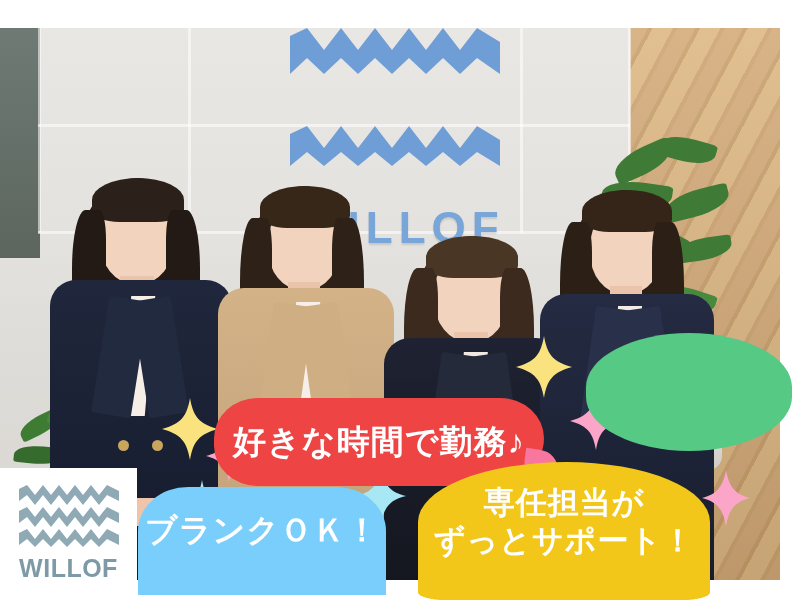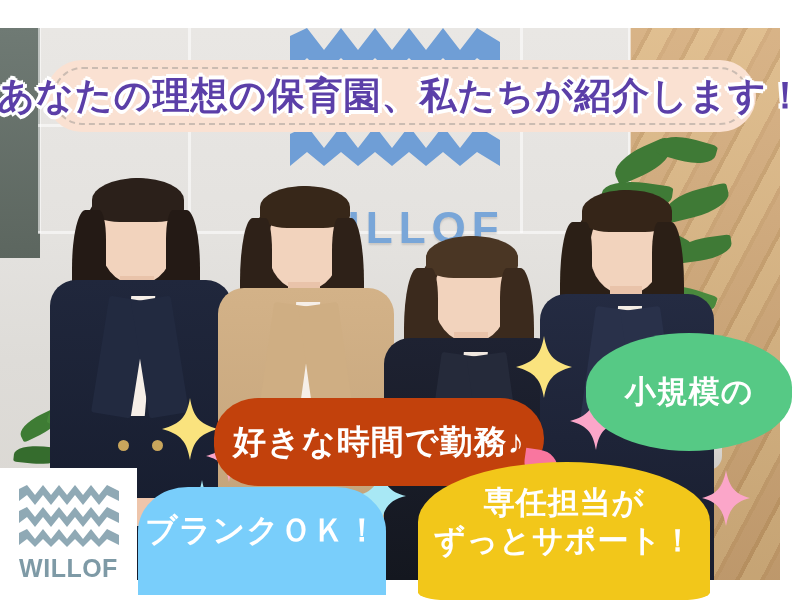--- a/index.html
+++ b/index.html
@@ -74,21 +74,21 @@
 
   
   .bubble {
     position:absolute; display:flex; align-items:center; justify-content:center;
     text-align:center; color:#ffffff; font-weight:700; line-height:1.22;
     letter-spacing:1px;
   }
 
   #bubble-pink {
     left:214px; top:398px; width:330px; height:88px;
-    background:#c2410c;
+    background:#ef4444;
     border-radius:46px 46px 60px 46px/42px 42px 50px 42px;
     font-size:33px;
   }
   #bubble-pink:after{
     content:""; position:absolute; right:-14px; bottom:6px;
     width:34px; height:30px; background:#f9769f;
     border-radius:0 60% 10% 60%; transform:rotate(8deg);
   }
 
   #bubble-green {
@@ -284,43 +284,38 @@
       </svg>
   </div>
   <div class="spark" style="left:702px; top:470px; width:48px; height:56px;">
     <svg viewBox="0 0 48 56" width="48" height="56">
         <path fill="#FBA6C9" d="M24 0c3 16 8 24 24 28-16 4-21 12-24 28-3-16-8-24-24-28 16-4 21-12 24-28z"></path>
       </svg>
   </div>
 
   <div class="bubble" id="bubble-green">
     <span>
-      <span class="bl">小規模の</span>
     </span>
   </div>
 
   <div class="bubble" id="bubble-pink">
     <span>好きな時間で勤務♪</span>
   </div>
 
   <div class="bubble" id="bubble-yellow">
     <span>
       <span class="bl">専任担当が</span>
       <span class="bl">ずっとサポート！</span>
     </span>
   </div>
 
   <div class="bubble" id="bubble-blue">
     <span>ブランクＯＫ！</span>
   </div>
 
-  <div id="headline">
-    <div class="dash"></div>
-    <div class="txt">あなたの理想の保育園、私たちが紹介します！</div>
-  </div>
 
   <div id="logo-card">
     <svg class="waves" viewBox="0 0 100 62" aria-hidden="true">
       <g fill="#8FA9B5">
         <polygon points="0,4 8,0 16,10 24,0 32,10 40,0 48,10 56,0 64,10 72,0 80,10 88,0 100,6
                          100,16 88,10 80,20 72,10 64,20 56,10 48,20 40,10 32,20 24,10 16,20 8,10 0,16"></polygon>
         <polygon points="0,26 8,22 16,32 24,22 32,32 40,22 48,32 56,22 64,32 72,22 80,32 88,22 100,28
                          100,38 88,32 80,42 72,32 64,42 56,32 48,42 40,32 32,42 24,32 16,42 8,32 0,38"></polygon>
         <polygon points="0,48 8,44 16,54 24,44 32,54 40,44 48,54 56,44 64,54 72,44 80,54 88,44 100,50
                          100,60 88,54 80,62 72,54 64,62 56,54 48,62 40,54 32,62 24,54 16,62 8,54 0,60"></polygon>

